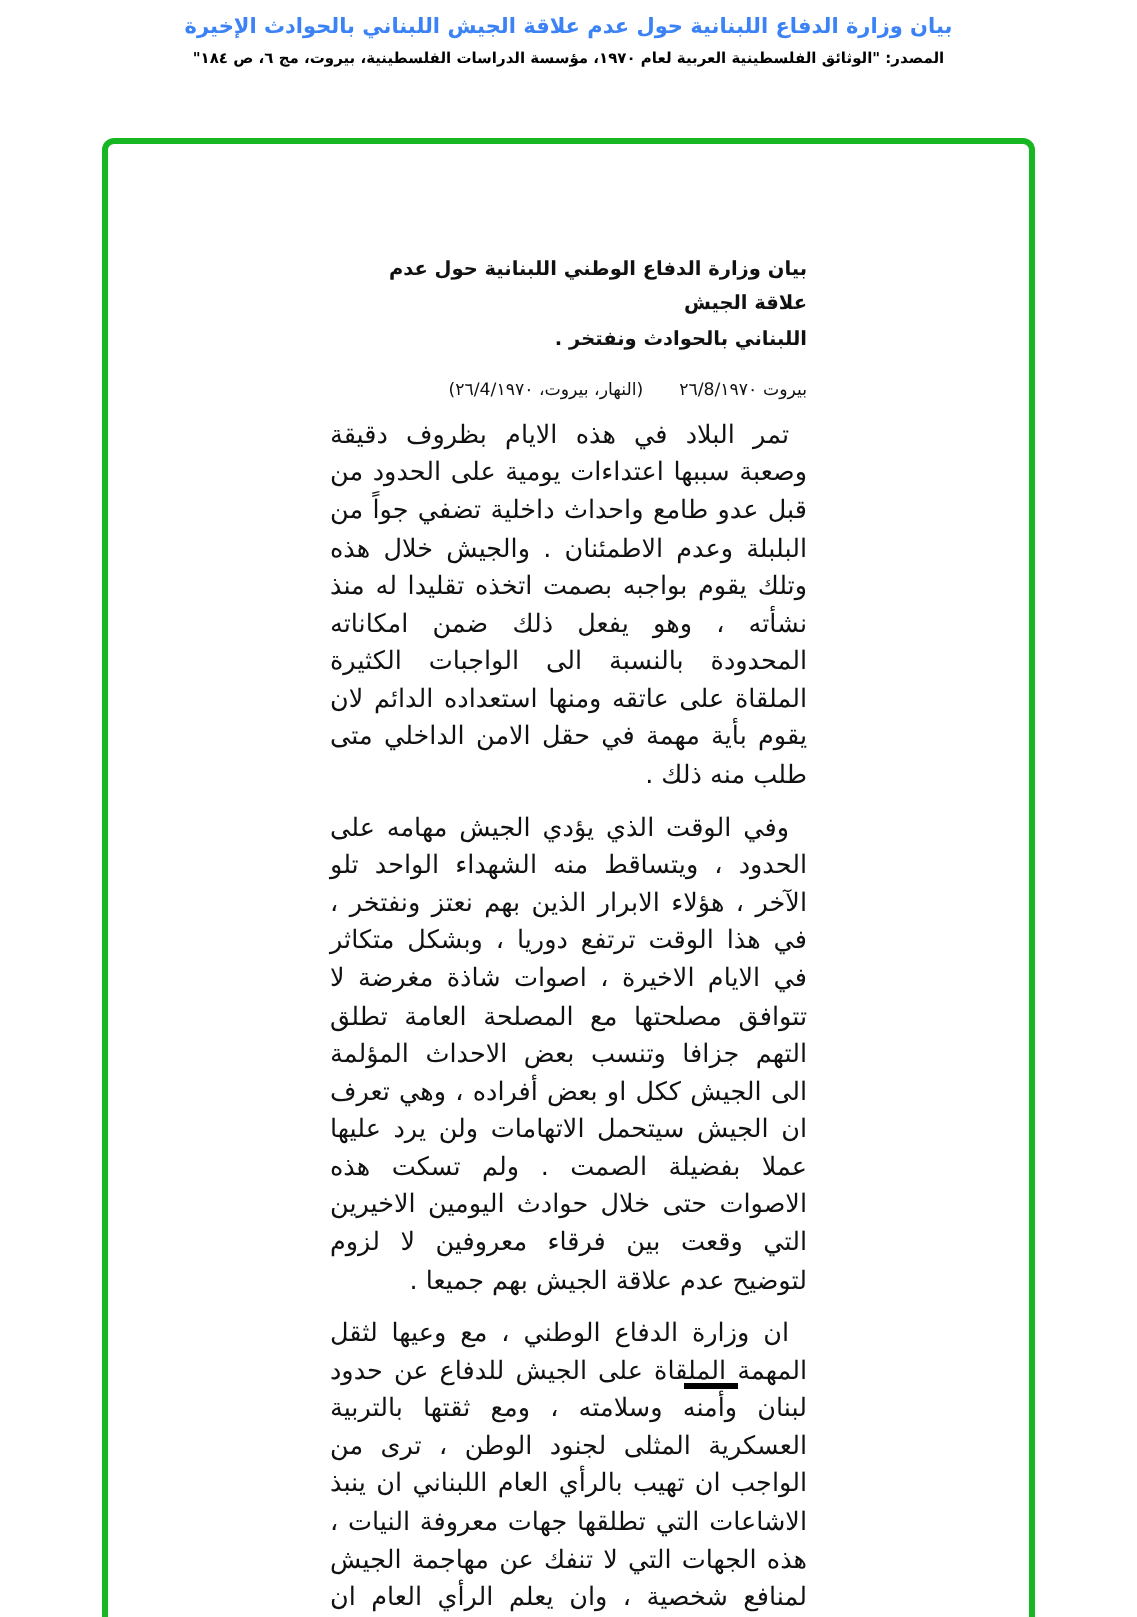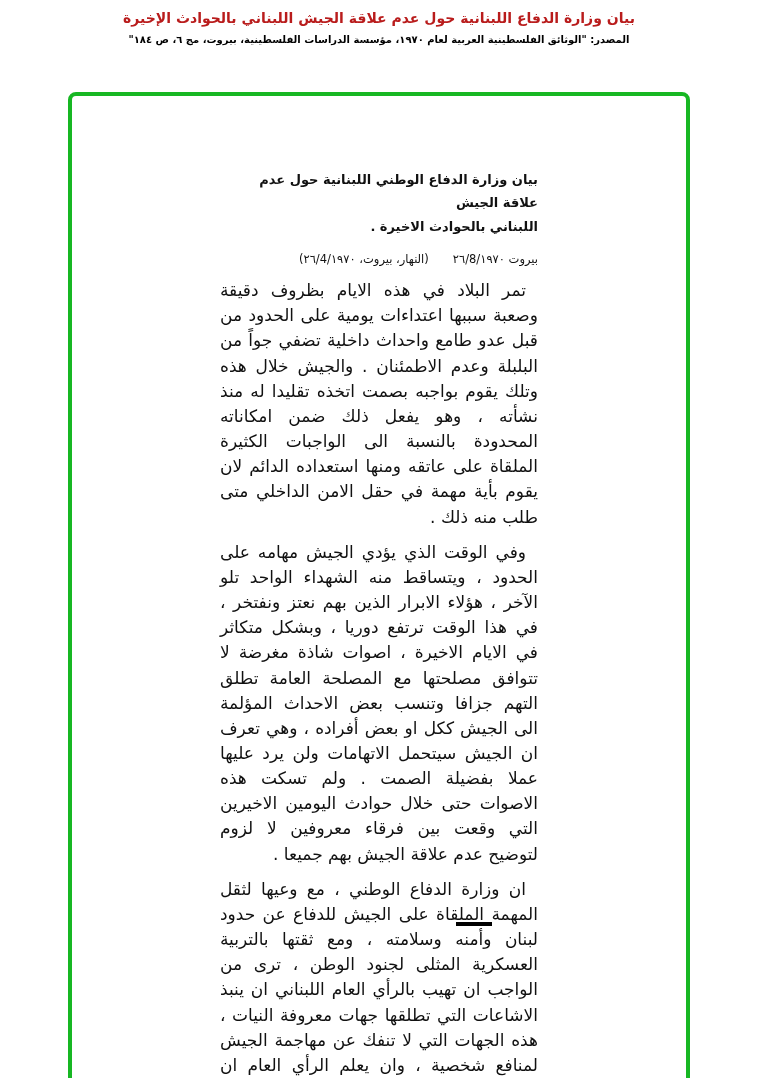--- a/index.html
+++ b/index.html
@@ -14,21 +14,21 @@
     overflow: hidden;
   }
   .page-header {
     direction: rtl;
     text-align: center;
     padding-top: 10px;
   }
   .page-header .main-title {
     font-size: 14px;
     font-weight: bold;
-    color: #b91c1c;
+    color: #3b82f6;
     letter-spacing: 0;
   }
   .page-header .source-line {
     font-size: 10px;
     font-weight: bold;
     color: #000;
     margin-top: 8px;
   }
   .scan-frame {
     position: absolute;
@@ -82,21 +82,21 @@
 
 <div class="page-header">
   <div class="main-title">بيان وزارة الدفاع اللبنانية حول عدم علاقة الجيش اللبناني بالحوادث الإخيرة</div>
   <div class="source-line">المصدر: "الوثائق الفلسطينية العربية لعام ١٩٧٠، مؤسسة الدراسات الفلسطينية، بيروت، مج ٦، ص ١٨٤"</div>
 </div>
 
 <div class="scan-frame">
   <div class="doc-column">
     <div class="doc-title">
       <span>بيان وزارة الدفاع الوطني اللبنانية حول عدم علاقة الجيش</span><br>
-      <span>اللبناني بالحوادث الاخيرة .</span>
+      <span>اللبناني بالحوادث ونفتخر .</span>
     </div>
     <div class="dateline">
       <span>بيروت ٢٦/8/١٩٧٠</span>
       <span>(النهار، بيروت، ٢٦/4/١٩٧٠)</span>
     </div>
     <div class="doc-body">
       <p>تمر البلاد في هذه الايام بظروف دقيقة وصعبة سببها اعتداءات يومية على الحدود من قبل عدو طامع واحداث داخلية تضفي جواً من البلبلة وعدم الاطمئنان . والجيش خلال هذه وتلك يقوم بواجبه بصمت اتخذه تقليدا له منذ نشأته ، وهو يفعل ذلك ضمن امكاناته المحدودة بالنسبة الى الواجبات الكثيرة الملقاة على عاتقه ومنها استعداده الدائم لان يقوم بأية مهمة في حقل الامن الداخلي متى طلب منه ذلك .</p>
       <p>وفي الوقت الذي يؤدي الجيش مهامه على الحدود ، ويتساقط منه الشهداء الواحد تلو الآخر ، هؤلاء الابرار الذين بهم نعتز ونفتخر ، في هذا الوقت ترتفع دوريا ، وبشكل متكاثر في الايام الاخيرة ، اصوات شاذة مغرضة لا تتوافق مصلحتها مع المصلحة العامة تطلق التهم جزافا وتنسب بعض الاحداث المؤلمة الى الجيش ككل او بعض أفراده ، وهي تعرف ان الجيش سيتحمل الاتهامات ولن يرد عليها عملا بفضيلة الصمت . ولم تسكت هذه الاصوات حتى خلال حوادث اليومين الاخيرين التي وقعت بين فرقاء معروفين لا لزوم لتوضيح عدم علاقة الجيش بهم جميعا .</p>
       <p>ان وزارة الدفاع الوطني ، مع وعيها لثقل المهمة الملقاة على الجيش للدفاع عن حدود لبنان وأمنه وسلامته ، ومع ثقتها بالتربية العسكرية المثلى لجنود الوطن ، ترى من الواجب ان تهيب بالرأي العام اللبناني ان ينبذ الاشاعات التي تطلقها جهات معروفة النيات ، هذه الجهات التي لا تنفك عن مهاجمة الجيش لمنافع شخصية ، وان يعلم الرأي العام ان جيشه لا يؤلمه تحمل سهام العدو تصيبه في صدره بالقدر الذي يؤلمه ان يرى سهاما تطلق عليه غدرا في ظهره .</p>
     </div>

